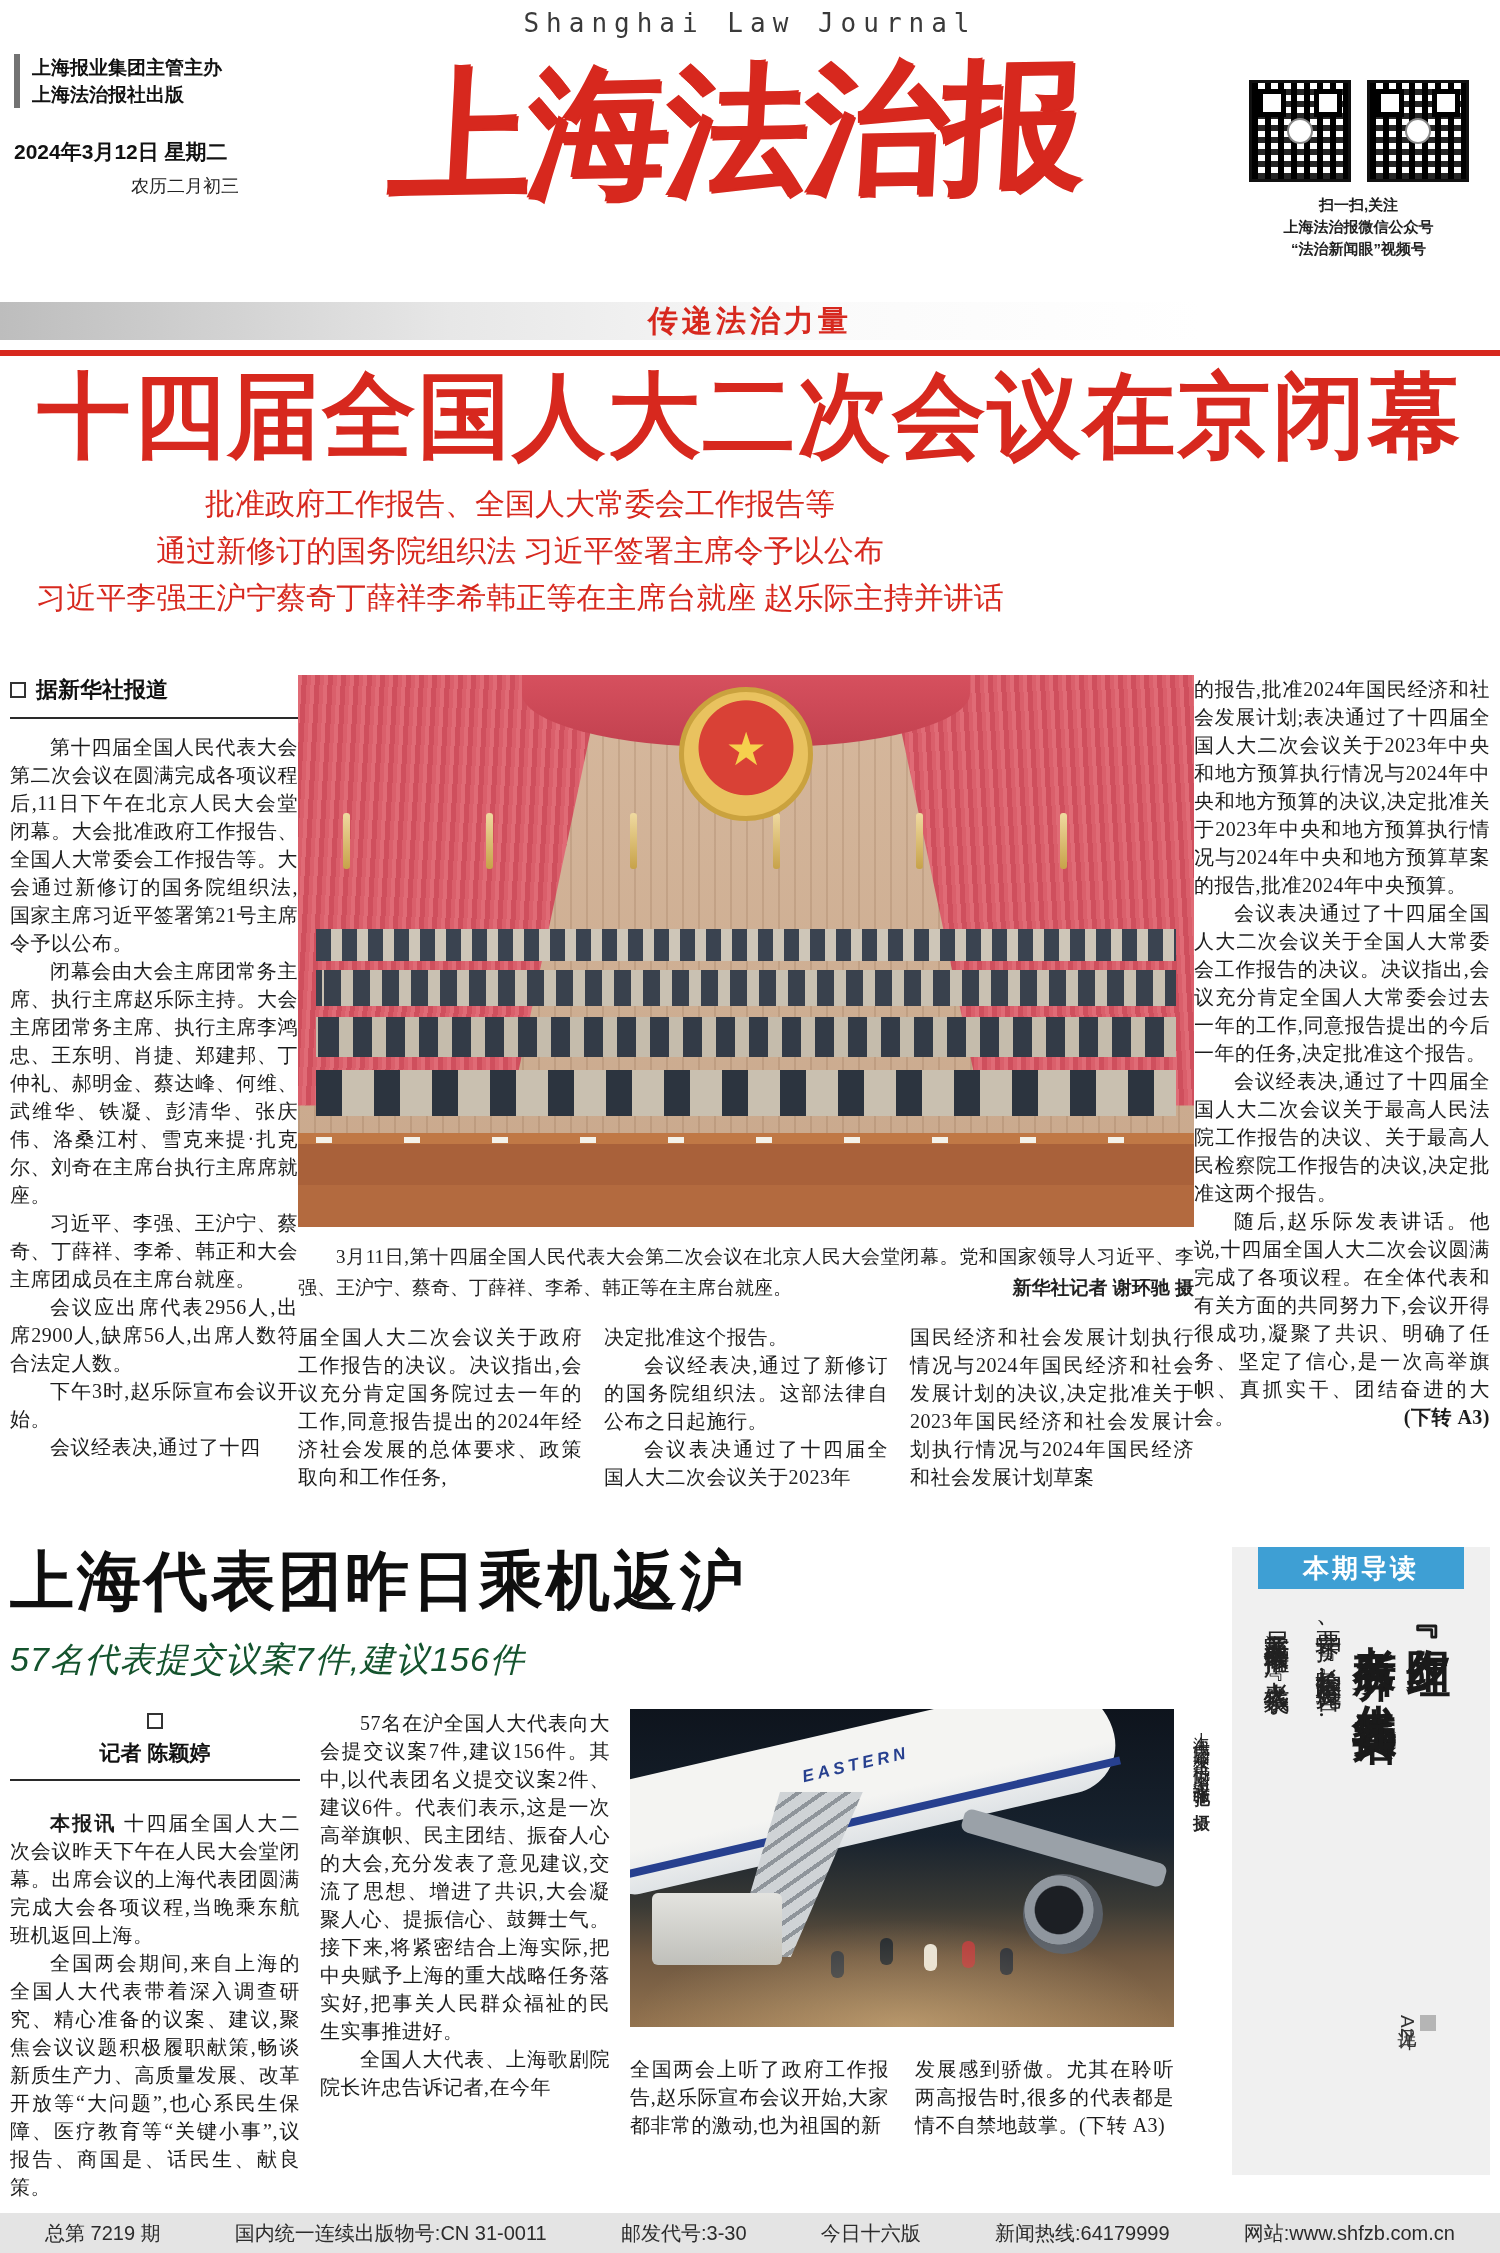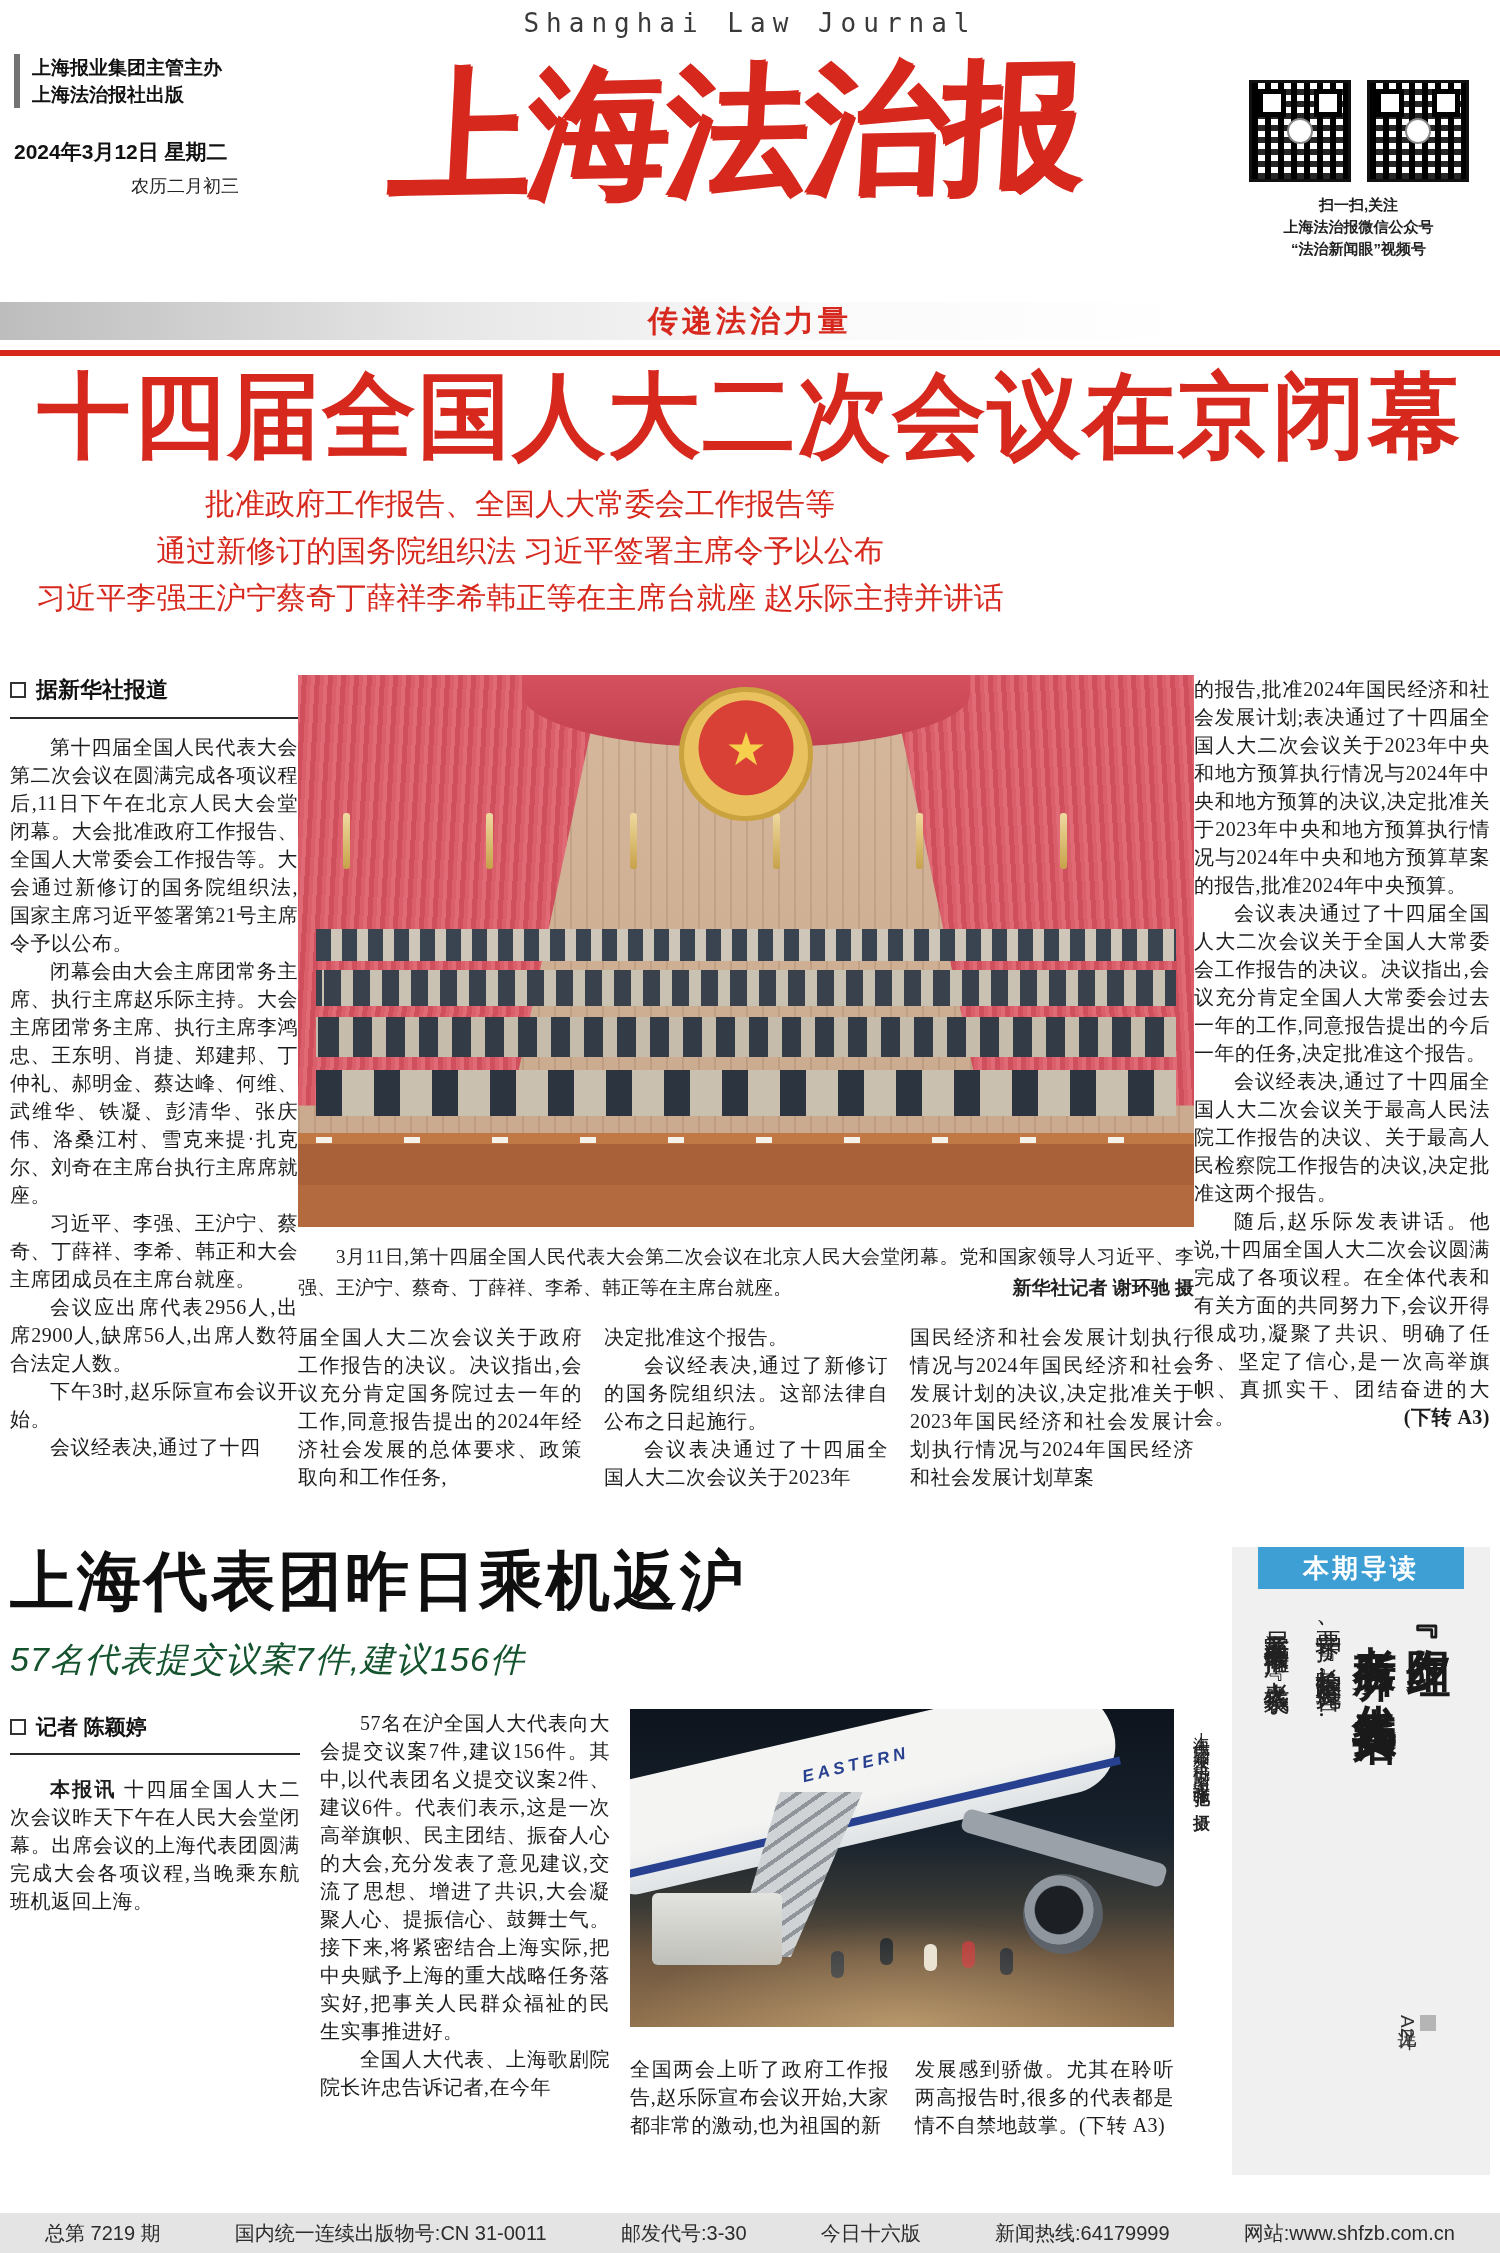--- a/index.html
+++ b/index.html
@@ -72,21 +72,21 @@
   .lead-undercols { display:flex; gap:22px; margin-top:20px; }
   .lead-undercols .ucol { flex:1; }
 
   
   .story2 { position:relative; margin-top:52px; padding:0 10px; }
   .story2-main { width:1208px; }
   .s2-headline { font-family:"Liberation Sans","DejaVu Sans",sans-serif; font-weight:bold; font-size:64px; letter-spacing:3px; color:#0f0f0f; line-height:76px; }
   .s2-deck { margin-top:18px; font-family:"Liberation Sans","DejaVu Sans",sans-serif; font-size:34px; color:#14532d; letter-spacing:1px;font-style:italic; }
   .s2-cols { display:flex; gap:20px; margin-top:26px; }
   .s2-col1, .s2-col2 { width:290px; }
-  .byline { display:flex; align-items:center; gap:10px; font-family:"Liberation Sans","DejaVu Sans",sans-serif; font-weight:bold; font-size:21px; color:#111; padding:4px 0 12px; border-bottom:2px solid #2a2a2a; margin-bottom:20px; }
+  .byline { display:flex; align-items:center; gap:10px; font-family:"Liberation Sans","DejaVu Sans",sans-serif; font-weight:bold; font-size:21px; color:#111; padding:4px 0 12px; border-bottom:2px solid #2a2a2a; margin-bottom:28px;flex-direction:column; }
   .s2-photowrap { flex:1; display:flex; }
   .s2-photocol { flex:1; }
 
   .photo2 { position:relative; height:318px; overflow:hidden;
             background:linear-gradient(180deg,#0e141d 0%,#17222e 40%,#3a3a35 62%,#6e5740 78%,#93734f 100%); }
   .photo2::after { content:""; position:absolute; left:0; right:0; bottom:0; height:34%; background:radial-gradient(ellipse at 50% 100%, rgba(255,220,160,.35), transparent 70%); }
   .p2-plane { position:absolute; top:6%; left:-6%; width:96%; height:36%; background:linear-gradient(#f4f4f2 62%,#dfe3e6); border-radius:60px 160px 120px 60px; transform:rotate(-13deg); }
   .p2-stripe { position:absolute; bottom:16%; left:0; right:0; height:8px; background:#27408f; }
   .p2-planetext { position:absolute; top:24%; left:40%; color:#27408f; font-family:"Liberation Sans","DejaVu Sans",sans-serif; font-style:italic; font-weight:bold; font-size:17px; letter-spacing:4px; }
   .p2-wing { position:absolute; top:40%; right:1%; width:210px; height:24px; background:#9aa1a8; transform:rotate(16deg); border-radius:8px; }
@@ -228,20 +228,21 @@
     <div class="story2-main">
       <div class="s2-headline">上海代表团昨日乘机返沪</div>
       <div class="s2-deck">57名代表提交议案7件,建议156件</div>
       <div class="s2-cols">
         <div class="s2-col1">
           <div class="byline">
             <span class="sq"></span>
             <span>记者  陈颖婷</span>
           </div>
           <p class="body-p"><b>本报讯</b><span>  十四届全国人大二次会议昨天下午在人民大会堂闭幕。出席会议的上海代表团圆满完成大会各项议程,当晚乘东航班机返回上海。</span></p>
+          <p class="body-p">全国两会期间,来自上海的全国人大代表带着深入调查研究、精心准备的议案、建议,聚焦会议议题积极履职献策,畅谈新质生产力、高质量发展、改革开放等“大问题”,也心系民生保障、医疗教育等“关键小事”,议报告、商国是、话民生、献良策。</p>
         </div>
         <div class="s2-col2">
           <p class="body-p">57名在沪全国人大代表向大会提交议案7件,建议156件。其中,以代表团名义提交议案2件、建议6件。代表们表示,这是一次高举旗帜、民主团结、振奋人心的大会,充分发表了意见建议,交流了思想、增进了共识,大会凝聚人心、提振信心、鼓舞士气。接下来,将紧密结合上海实际,把中央赋予上海的重大战略任务落实好,把事关人民群众福祉的民生实事推进好。</p>
           <p class="body-p">全国人大代表、上海歌剧院院长许忠告诉记者,在今年</p>
         </div>
         <div class="s2-photowrap">
           <div class="s2-photocol">
             <div class="photo2">
               <div class="p2-plane">
                 <div class="p2-stripe"></div>

